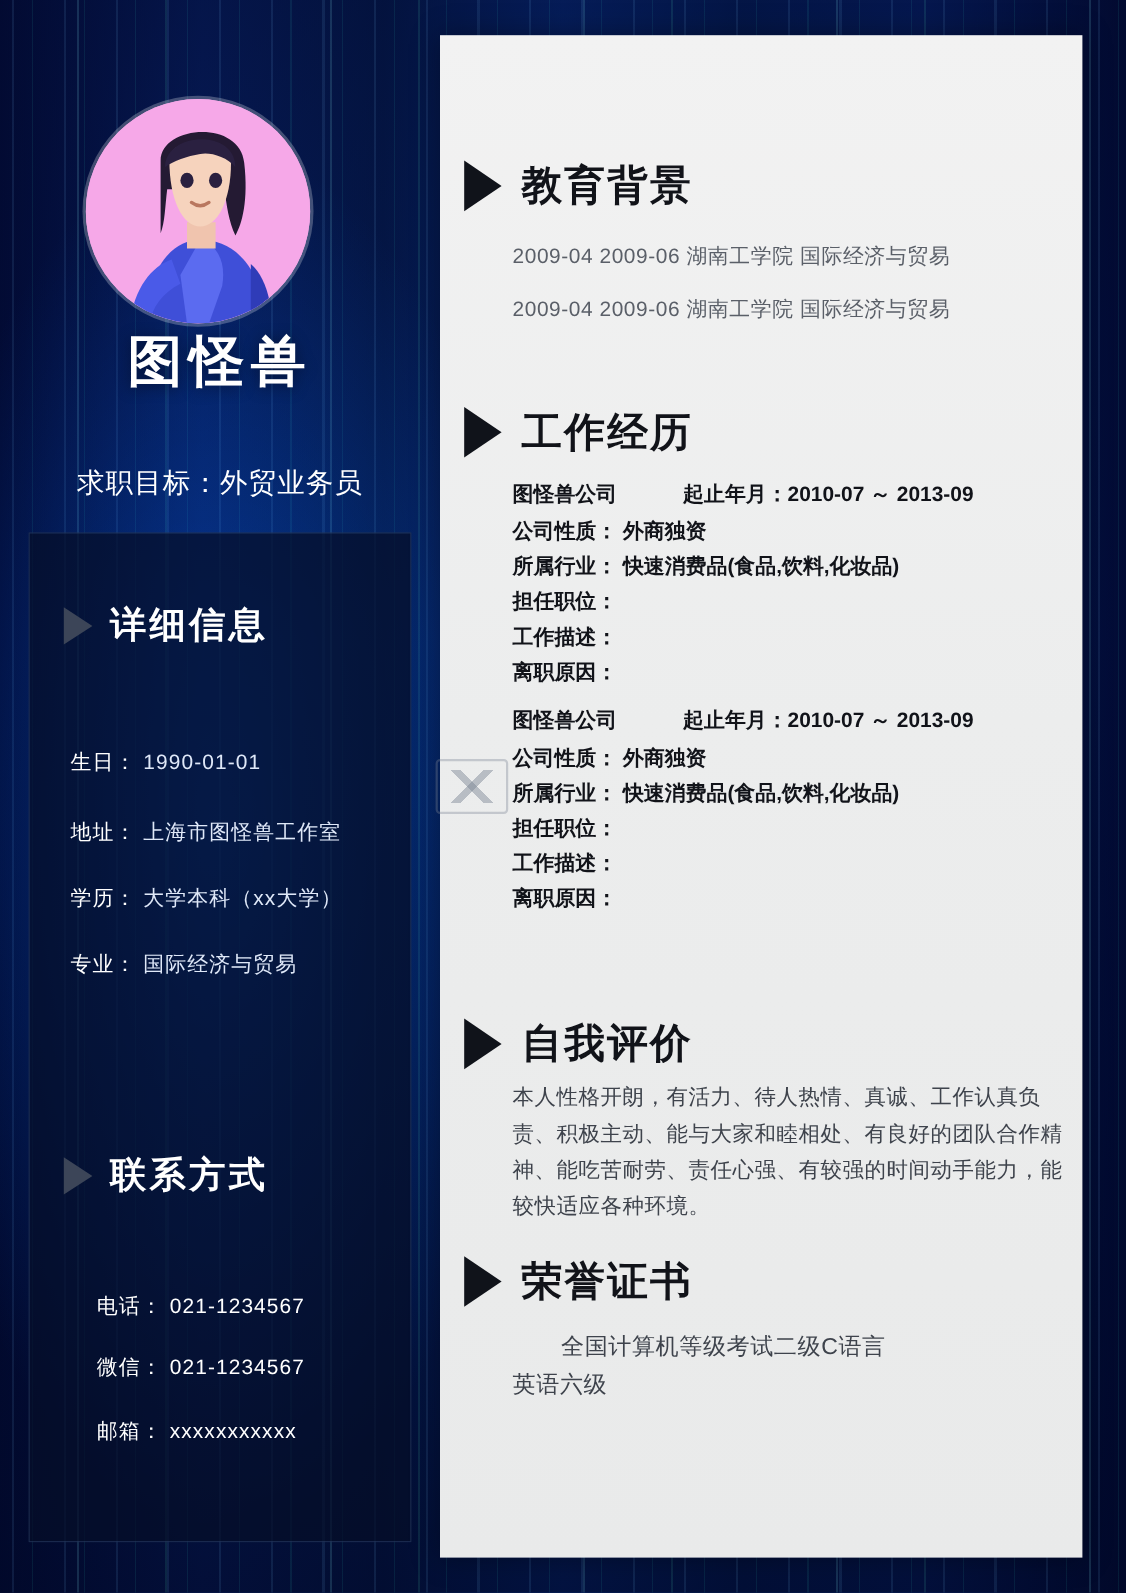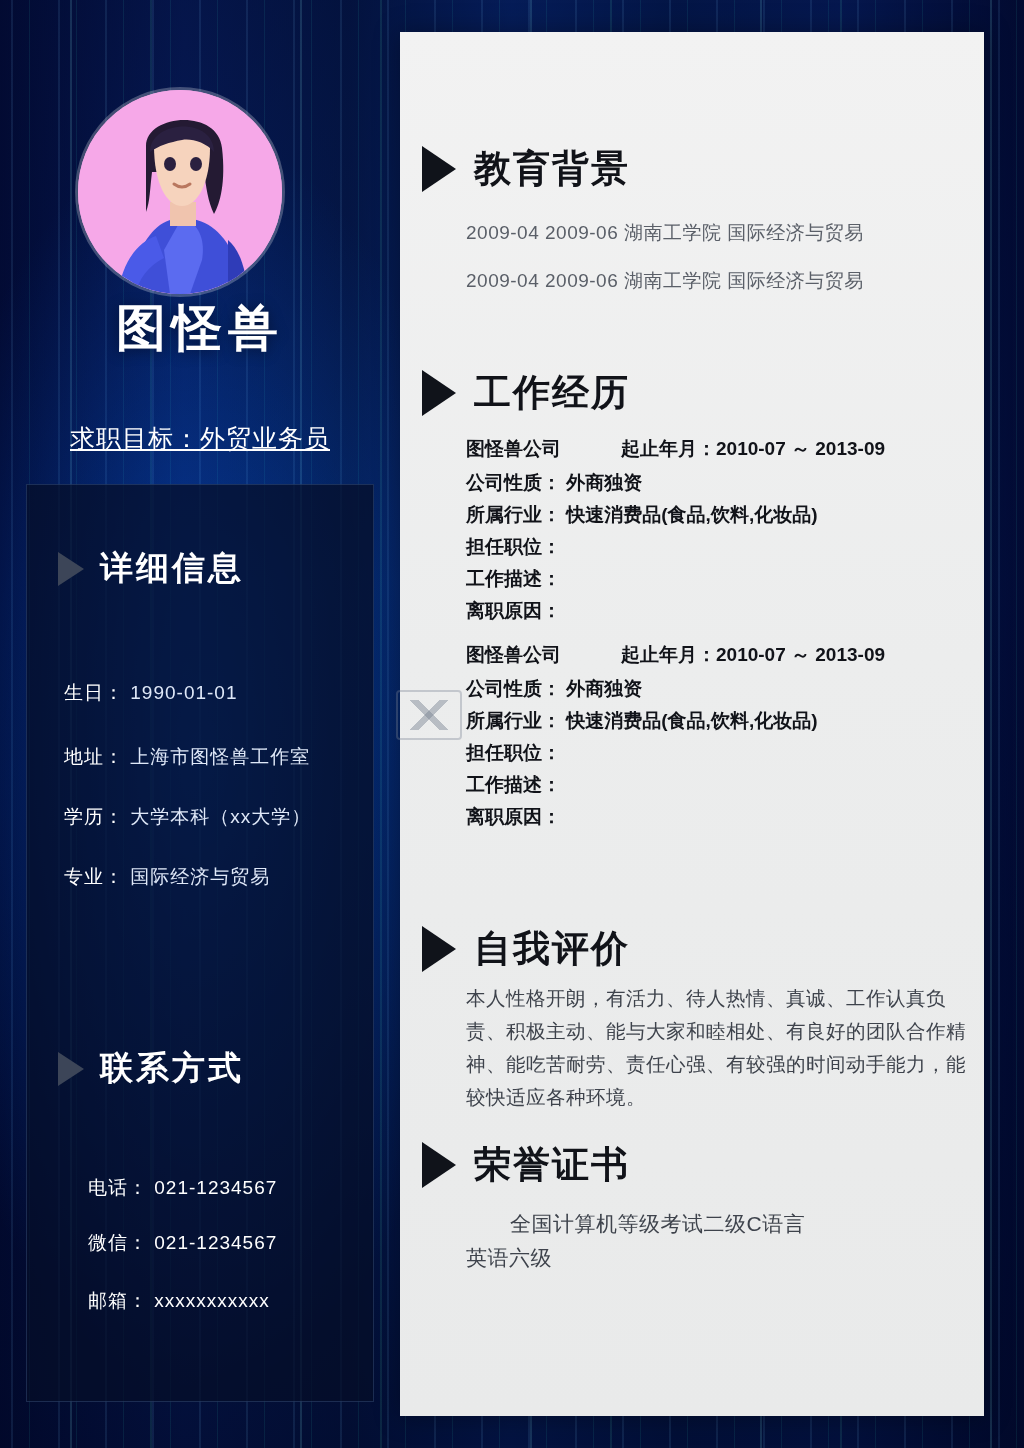--- a/index.html
+++ b/index.html
@@ -63,21 +63,21 @@
   .avatar-svg { display:block; width: 204px; height: 204px; }
   .name {
     position: absolute; left: 0; top: 295px; width: 400px;
     text-align: center;
     color: #ffffff;
     font-size: 50px; font-weight: 700; letter-spacing: 6px;
     text-shadow: 0 2px 14px rgba(0,0,0,0.45);
   }
   .objective {
     position: absolute; left: 0; top: 422px; width: 400px;
-    text-align: center; color: #ffffff; font-size: 25px; letter-spacing: 1px; text-decoration: underline;
+    text-align: center; color: #ffffff; font-size: 25px; letter-spacing: 1px;
   }
   .panel {
     position: absolute; left: 26px; top: 484px;
     width: 348px; height: 918px;
     background: rgba(6,14,40,0.72);
     border: 1px solid rgba(140,190,255,0.18);
   }
   .sec-head {
     position: absolute; display: flex; align-items: center; gap: 16px;
   }

